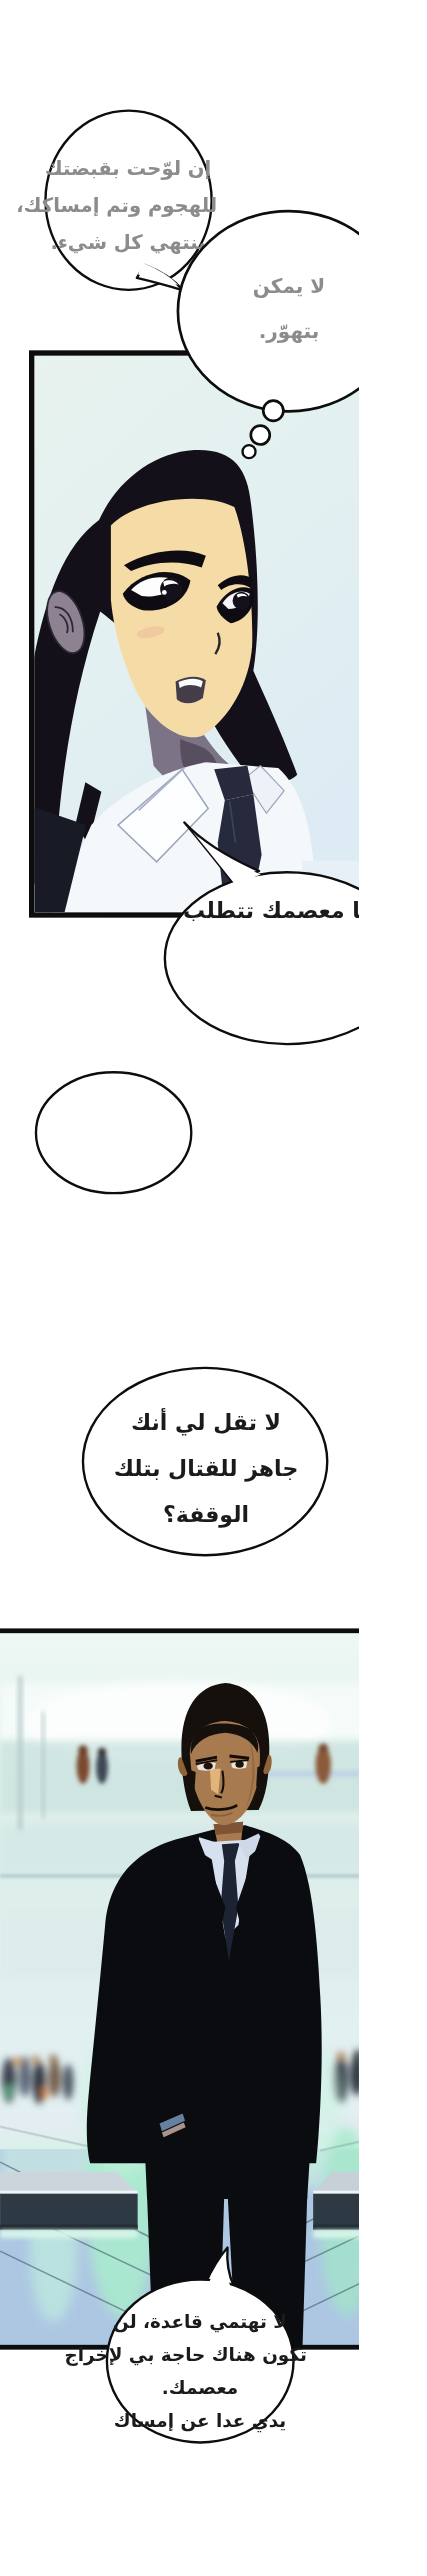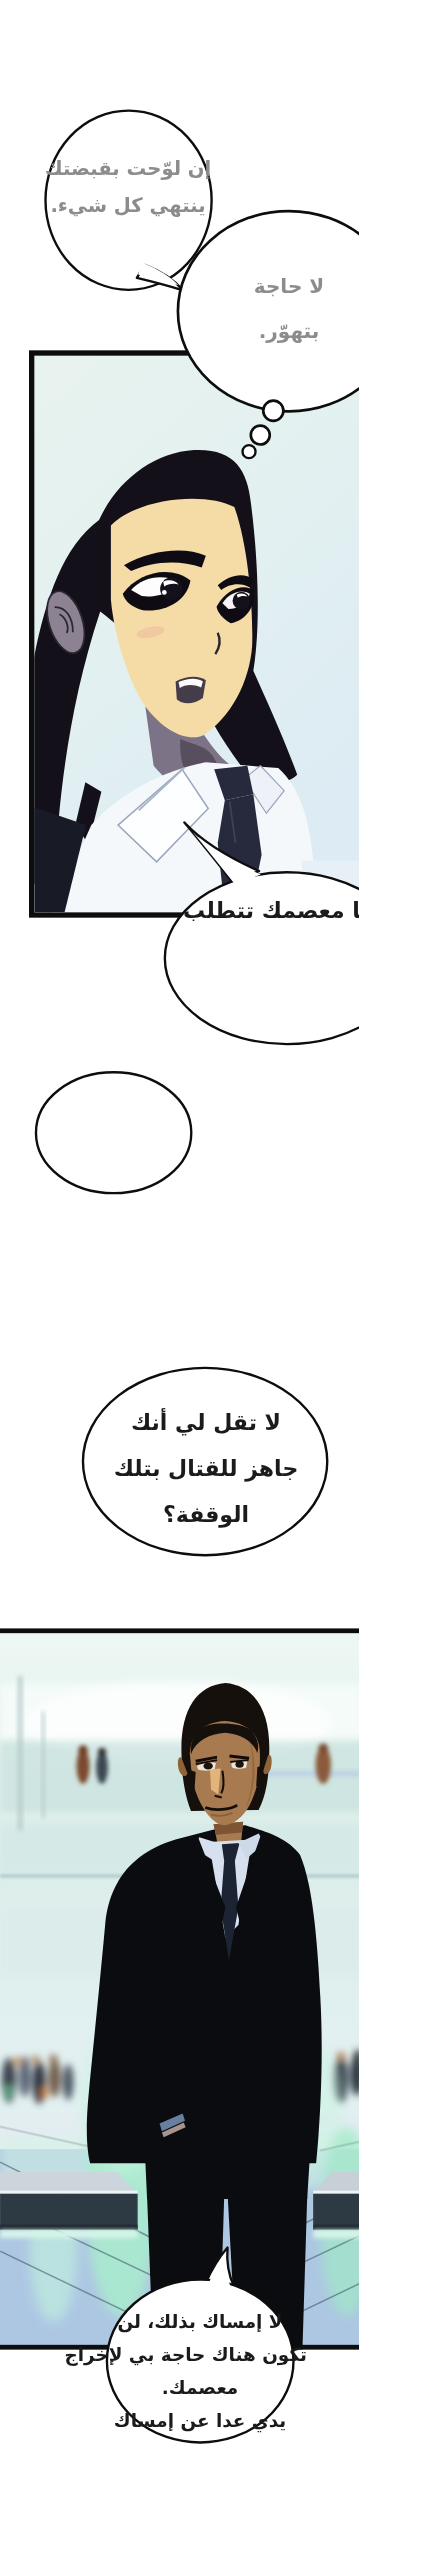--- a/index.html
+++ b/index.html
@@ -93,31 +93,32 @@
     </g>
   </svg>
 
   <svg class="abs" style="left:36px;top:101px;" width="178" height="202" viewBox="0 0 300 340">
     <ellipse cx="156" cy="167" rx="140" ry="151" fill="#ffffff" stroke="#0d0d0d" stroke-width="4"></ellipse>
     <path d="M 183,276 Q 225,292 248,319 Q 212,308 170,298 Z" fill="#ffffff" stroke="#0d0d0d" stroke-width="4" stroke-linejoin="round"></path>
     <path d="M 179,272 Q 222,290 240,310 Q 208,302 172,292 Z" fill="#ffffff"></path>
   </svg>
   <div class="bubble-text gray-text" style="left:39px;top:150px;width:178px;font-size:19.6px;line-height:37px;">
     <span class="line">إن لوّحت بقبضتك</span>
+    <span class="line">للهجوم وتم إمساكك،</span>
     <span class="line">ينتهي كل شيء.</span>
   </div>
 
   <svg class="abs" style="left:172px;top:205px;" width="237" height="261" viewBox="0 0 400 440">
     <ellipse cx="197" cy="179" rx="187" ry="169" fill="#ffffff" stroke="#0d0d0d" stroke-width="4.5"></ellipse>
     <circle cx="171" cy="347" r="17" fill="#ffffff" stroke="#0d0d0d" stroke-width="4.5"></circle>
     <circle cx="149" cy="388" r="16" fill="#ffffff" stroke="#0d0d0d" stroke-width="4.5"></circle>
     <circle cx="130" cy="416" r="11" fill="#ffffff" stroke="#0d0d0d" stroke-width="4"></circle>
   </svg>
   <div class="bubble-text gray-text" style="left:200px;top:264px;width:178px;font-size:20px;line-height:45px;">
-    <span class="line">لا حاجة</span>
+    <span class="line">لا يمكن</span>
     <span class="line">بتهوّر.</span>
   </div>
 
   <svg class="abs" style="left:160px;top:813px;" width="255" height="237" viewBox="0 0 430 400">
     <path d="M 122,116 Q 70,50 41,16 Q 82,60 167,98 Z" fill="#ffffff" stroke="#0d0d0d" stroke-width="4" stroke-linejoin="round"></path>
     <ellipse cx="214" cy="245" rx="206" ry="145" fill="#ffffff" stroke="#0d0d0d" stroke-width="4"></ellipse>
     <path d="M 126,120 Q 80,62 55,32 Q 92,70 170,104 Z" fill="#ffffff"></path>
   </svg>
   <div class="bubble-text black-text" style="left:180px;top:888px;width:214px;font-size:22px;line-height:45px;">
     <span class="line">إنها معصمك تتطلب</span>
@@ -304,20 +305,20 @@
     <rect x="0" y="0" width="720" height="8" fill="#0d0d0d"></rect>
     <rect x="0" y="1208" width="720" height="8" fill="#0d0d0d"></rect>
   </svg>
 
   <svg class="abs" style="left:98px;top:2238px;" width="205" height="214" viewBox="0 0 345 360">
     <path d="M 180,78 Q 197,40 218,16 Q 215,52 229,82 Z" fill="#ffffff" stroke="#0d0d0d" stroke-width="4" stroke-linejoin="round"></path>
     <ellipse cx="172" cy="207" rx="157" ry="137" fill="#ffffff" stroke="#0d0d0d" stroke-width="4"></ellipse>
     <path d="M 183,82 Q 199,48 214,28 Q 212,56 224,84 Z" fill="#ffffff"></path>
   </svg>
   <div class="bubble-text black-text" style="left:93px;top:2305px;width:214px;font-size:18.4px;line-height:33px;">
-    <span class="line">لا إمساك بذلك، لن</span>
+    <span class="line">لا تهتمي قاعدة، لن</span>
     <span class="line">تكون هناك حاجة بي لإخراج</span>
     <span class="line">معصمك.</span>
     <span class="line">يدي عدا عن إمساك</span>
   </div>
 
 </div>
 
 
 </body></html>

